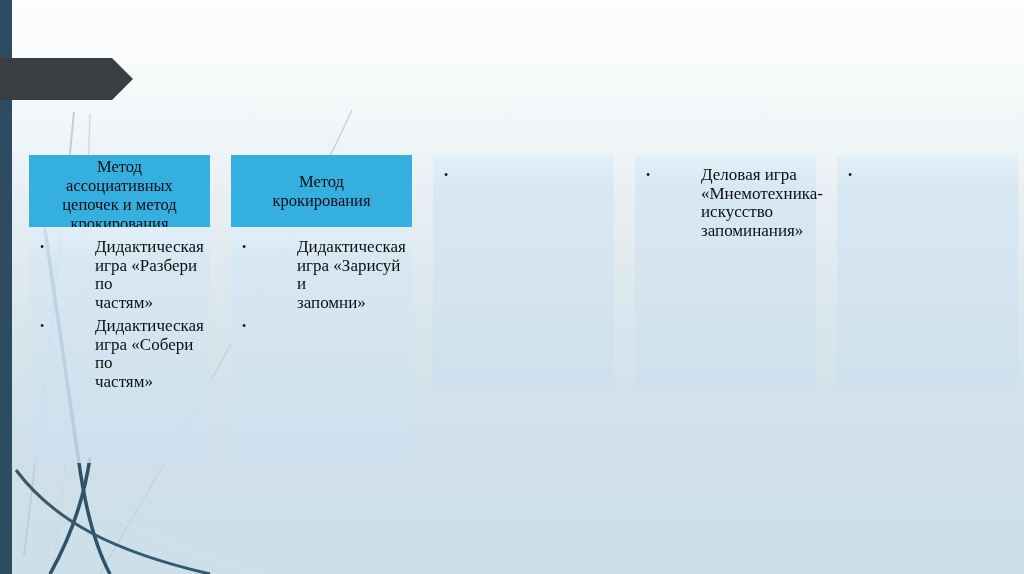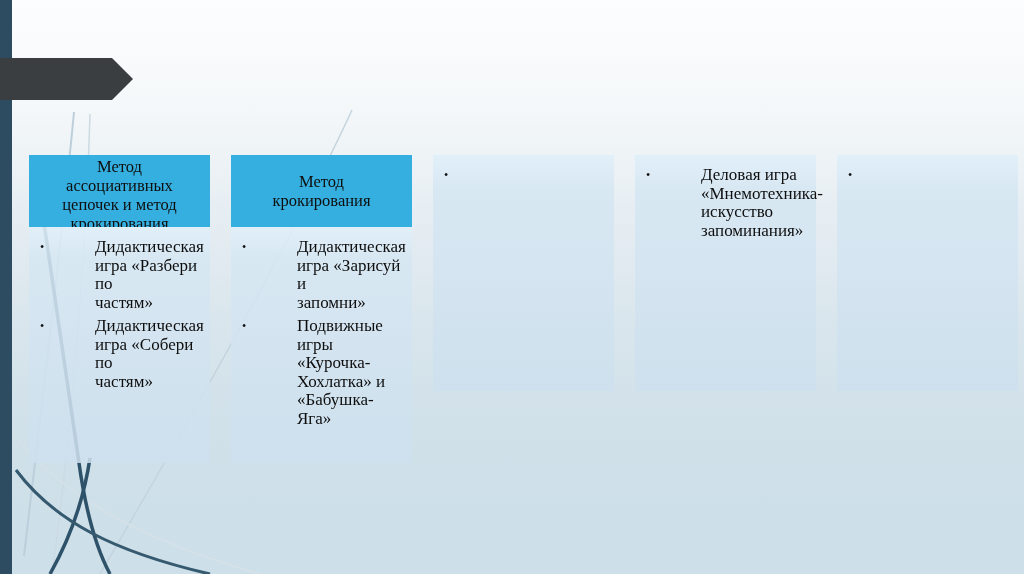--- a/index.html
+++ b/index.html
@@ -81,24 +81,20 @@
 крокирования</div>
       <div class="col-body">
         <div class="bullet">
           <span class="dot">•</span>
           <span class="txt">Дидактическая
 игра «Зарисуй и
 запомни»</span>
         </div>
         <div class="bullet">
           <span class="dot">•</span>
-          <span class="txt">Подвижные игры
-«Курочка-
-Хохлатка» и
-«Бабушка-Яга»</span>
         </div>
       </div>
     </div>
 
     <div class="col">
       <div class="col-body">
         <div class="bullet">
           <span class="dot">•</span>
         </div>
       </div>

